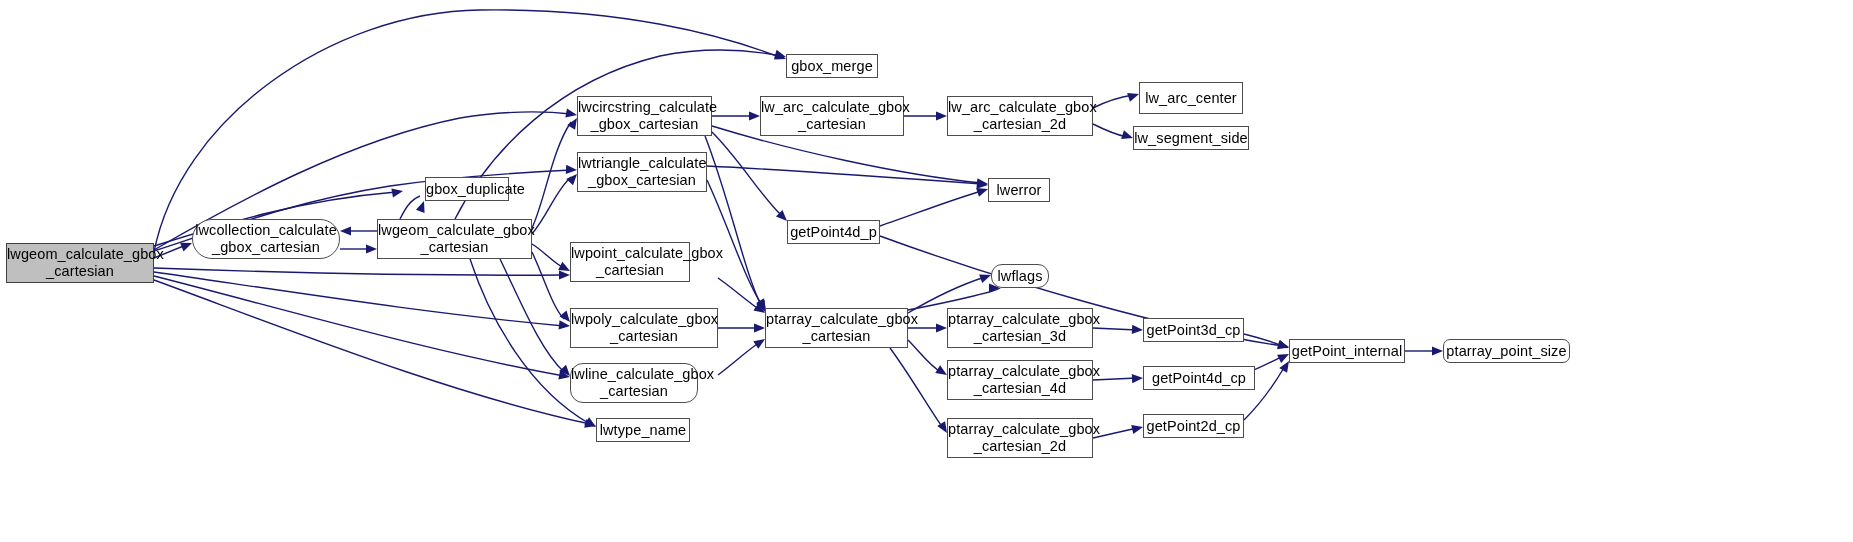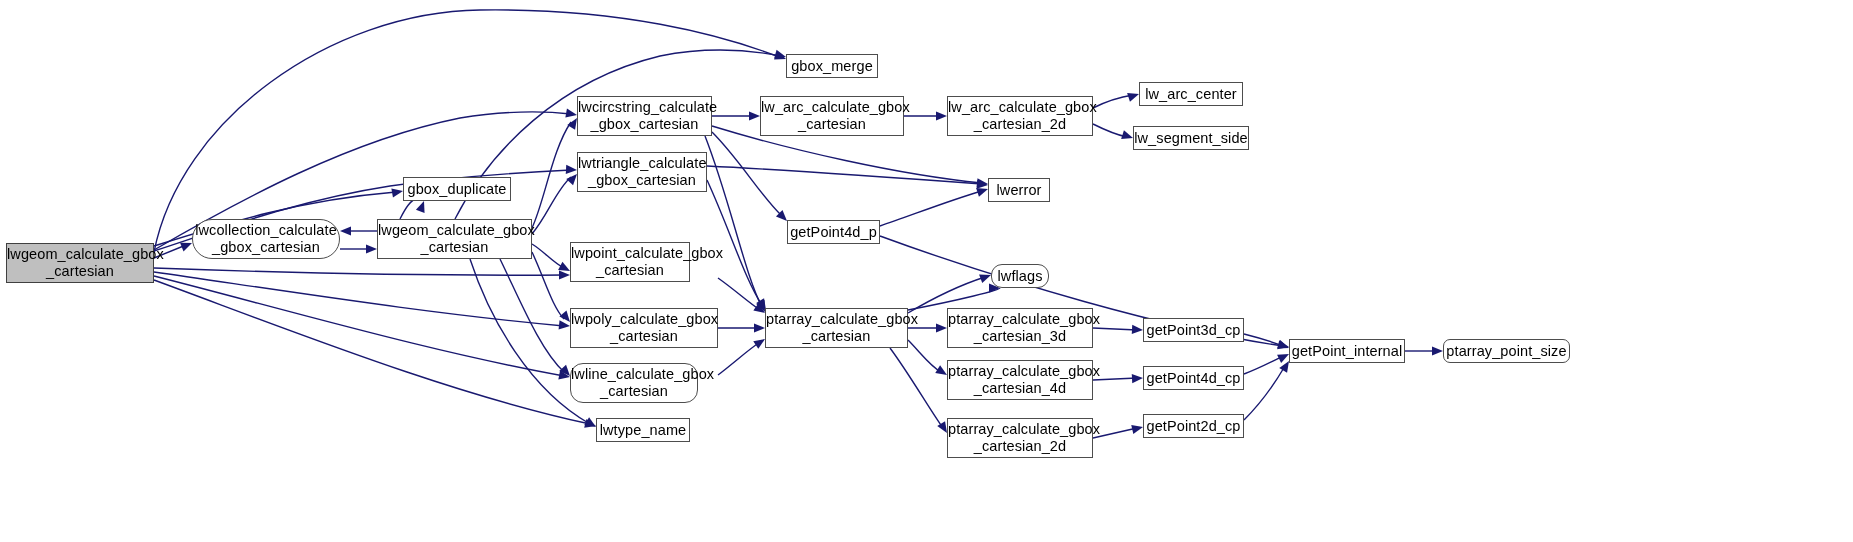--- a/index.html
+++ b/index.html
@@ -148,21 +148,21 @@
       <polygon points="0,0 -11,-4.6 -11,4.6" fill="#191970" transform="translate(1443,351) rotate(0)"></polygon>
     </svg>
 
   <div id="node-layer">
       <div class="node root" style="left: 6px; top: 243px; width: 148px; height: 40px;"><span class="node-label">lwgeom_calculate_gbox
 _cartesian</span></div>
       <div class="node" style="left: 192px; top: 219px; width: 148px; height: 40px; border-radius: 20px;"><span class="node-label">lwcollection_calculate
 _gbox_cartesian</span></div>
       <div class="node" style="left: 377px; top: 219px; width: 155px; height: 40px;"><span class="node-label">lwgeom_calculate_gbox
 _cartesian</span></div>
-      <div class="node" style="left: 403px; top: 177px; width: 108px; height: 24px;"><span class="node-label">gbox_duplicate</span></div>
+      <div class="node" style="left: 425px; top: 177px; width: 84px; height: 24px;"><span class="node-label">gbox_duplicate</span></div>
       <div class="node" style="left: 577px; top: 96px; width: 135px; height: 40px;"><span class="node-label">lwcircstring_calculate
 _gbox_cartesian</span></div>
       <div class="node" style="left: 577px; top: 152px; width: 130px; height: 40px;"><span class="node-label">lwtriangle_calculate
 _gbox_cartesian</span></div>
       <div class="node" style="left: 570px; top: 242px; width: 120px; height: 40px;"><span class="node-label">lwpoint_calculate_gbox
 _cartesian</span></div>
       <div class="node" style="left: 570px; top: 308px; width: 148px; height: 40px;"><span class="node-label">lwpoly_calculate_gbox
 _cartesian</span></div>
       <div class="node" style="left: 570px; top: 363px; width: 128px; height: 40px; border-radius: 13px;"><span class="node-label">lwline_calculate_gbox
 _cartesian</span></div>
@@ -176,22 +176,22 @@
       <div class="node" style="left: 947px; top: 96px; width: 146px; height: 40px;"><span class="node-label">lw_arc_calculate_gbox
 _cartesian_2d</span></div>
       <div class="node" style="left: 988px; top: 178px; width: 62px; height: 24px;"><span class="node-label">lwerror</span></div>
       <div class="node" style="left: 991px; top: 264px; width: 58px; height: 24px; border-radius: 11px;"><span class="node-label">lwflags</span></div>
       <div class="node" style="left: 947px; top: 308px; width: 146px; height: 40px;"><span class="node-label">ptarray_calculate_gbox
 _cartesian_3d</span></div>
       <div class="node" style="left: 947px; top: 360px; width: 146px; height: 40px;"><span class="node-label">ptarray_calculate_gbox
 _cartesian_4d</span></div>
       <div class="node" style="left: 947px; top: 418px; width: 146px; height: 40px;"><span class="node-label">ptarray_calculate_gbox
 _cartesian_2d</span></div>
-      <div class="node" style="left: 1139px; top: 82px; width: 104px; height: 24px;"><span class="node-label">lw_arc_center</span></div>
+      <div class="node" style="left: 1139px; top: 82px; width: 104px; height: 32px;"><span class="node-label">lw_arc_center</span></div>
       <div class="node" style="left: 1133px; top: 126px; width: 116px; height: 24px;"><span class="node-label">lw_segment_side</span></div>
       <div class="node" style="left: 1143px; top: 318px; width: 101px; height: 24px;"><span class="node-label">getPoint3d_cp</span></div>
-      <div class="node" style="left: 1143px; top: 366px; width: 101px; height: 24px;"><span class="node-label">getPoint4d_cp</span></div>
+      <div class="node" style="left: 1143px; top: 366px; width: 112px; height: 24px;"><span class="node-label">getPoint4d_cp</span></div>
       <div class="node" style="left: 1143px; top: 414px; width: 101px; height: 24px;"><span class="node-label">getPoint2d_cp</span></div>
       <div class="node" style="left: 1289px; top: 339px; width: 116px; height: 24px;"><span class="node-label">getPoint_internal</span></div>
       <div class="node" style="left: 1443px; top: 339px; width: 127px; height: 24px; border-radius: 7px;"><span class="node-label">ptarray_point_size</span></div>
     </div>
 
 </div>
 
 </body></html>

